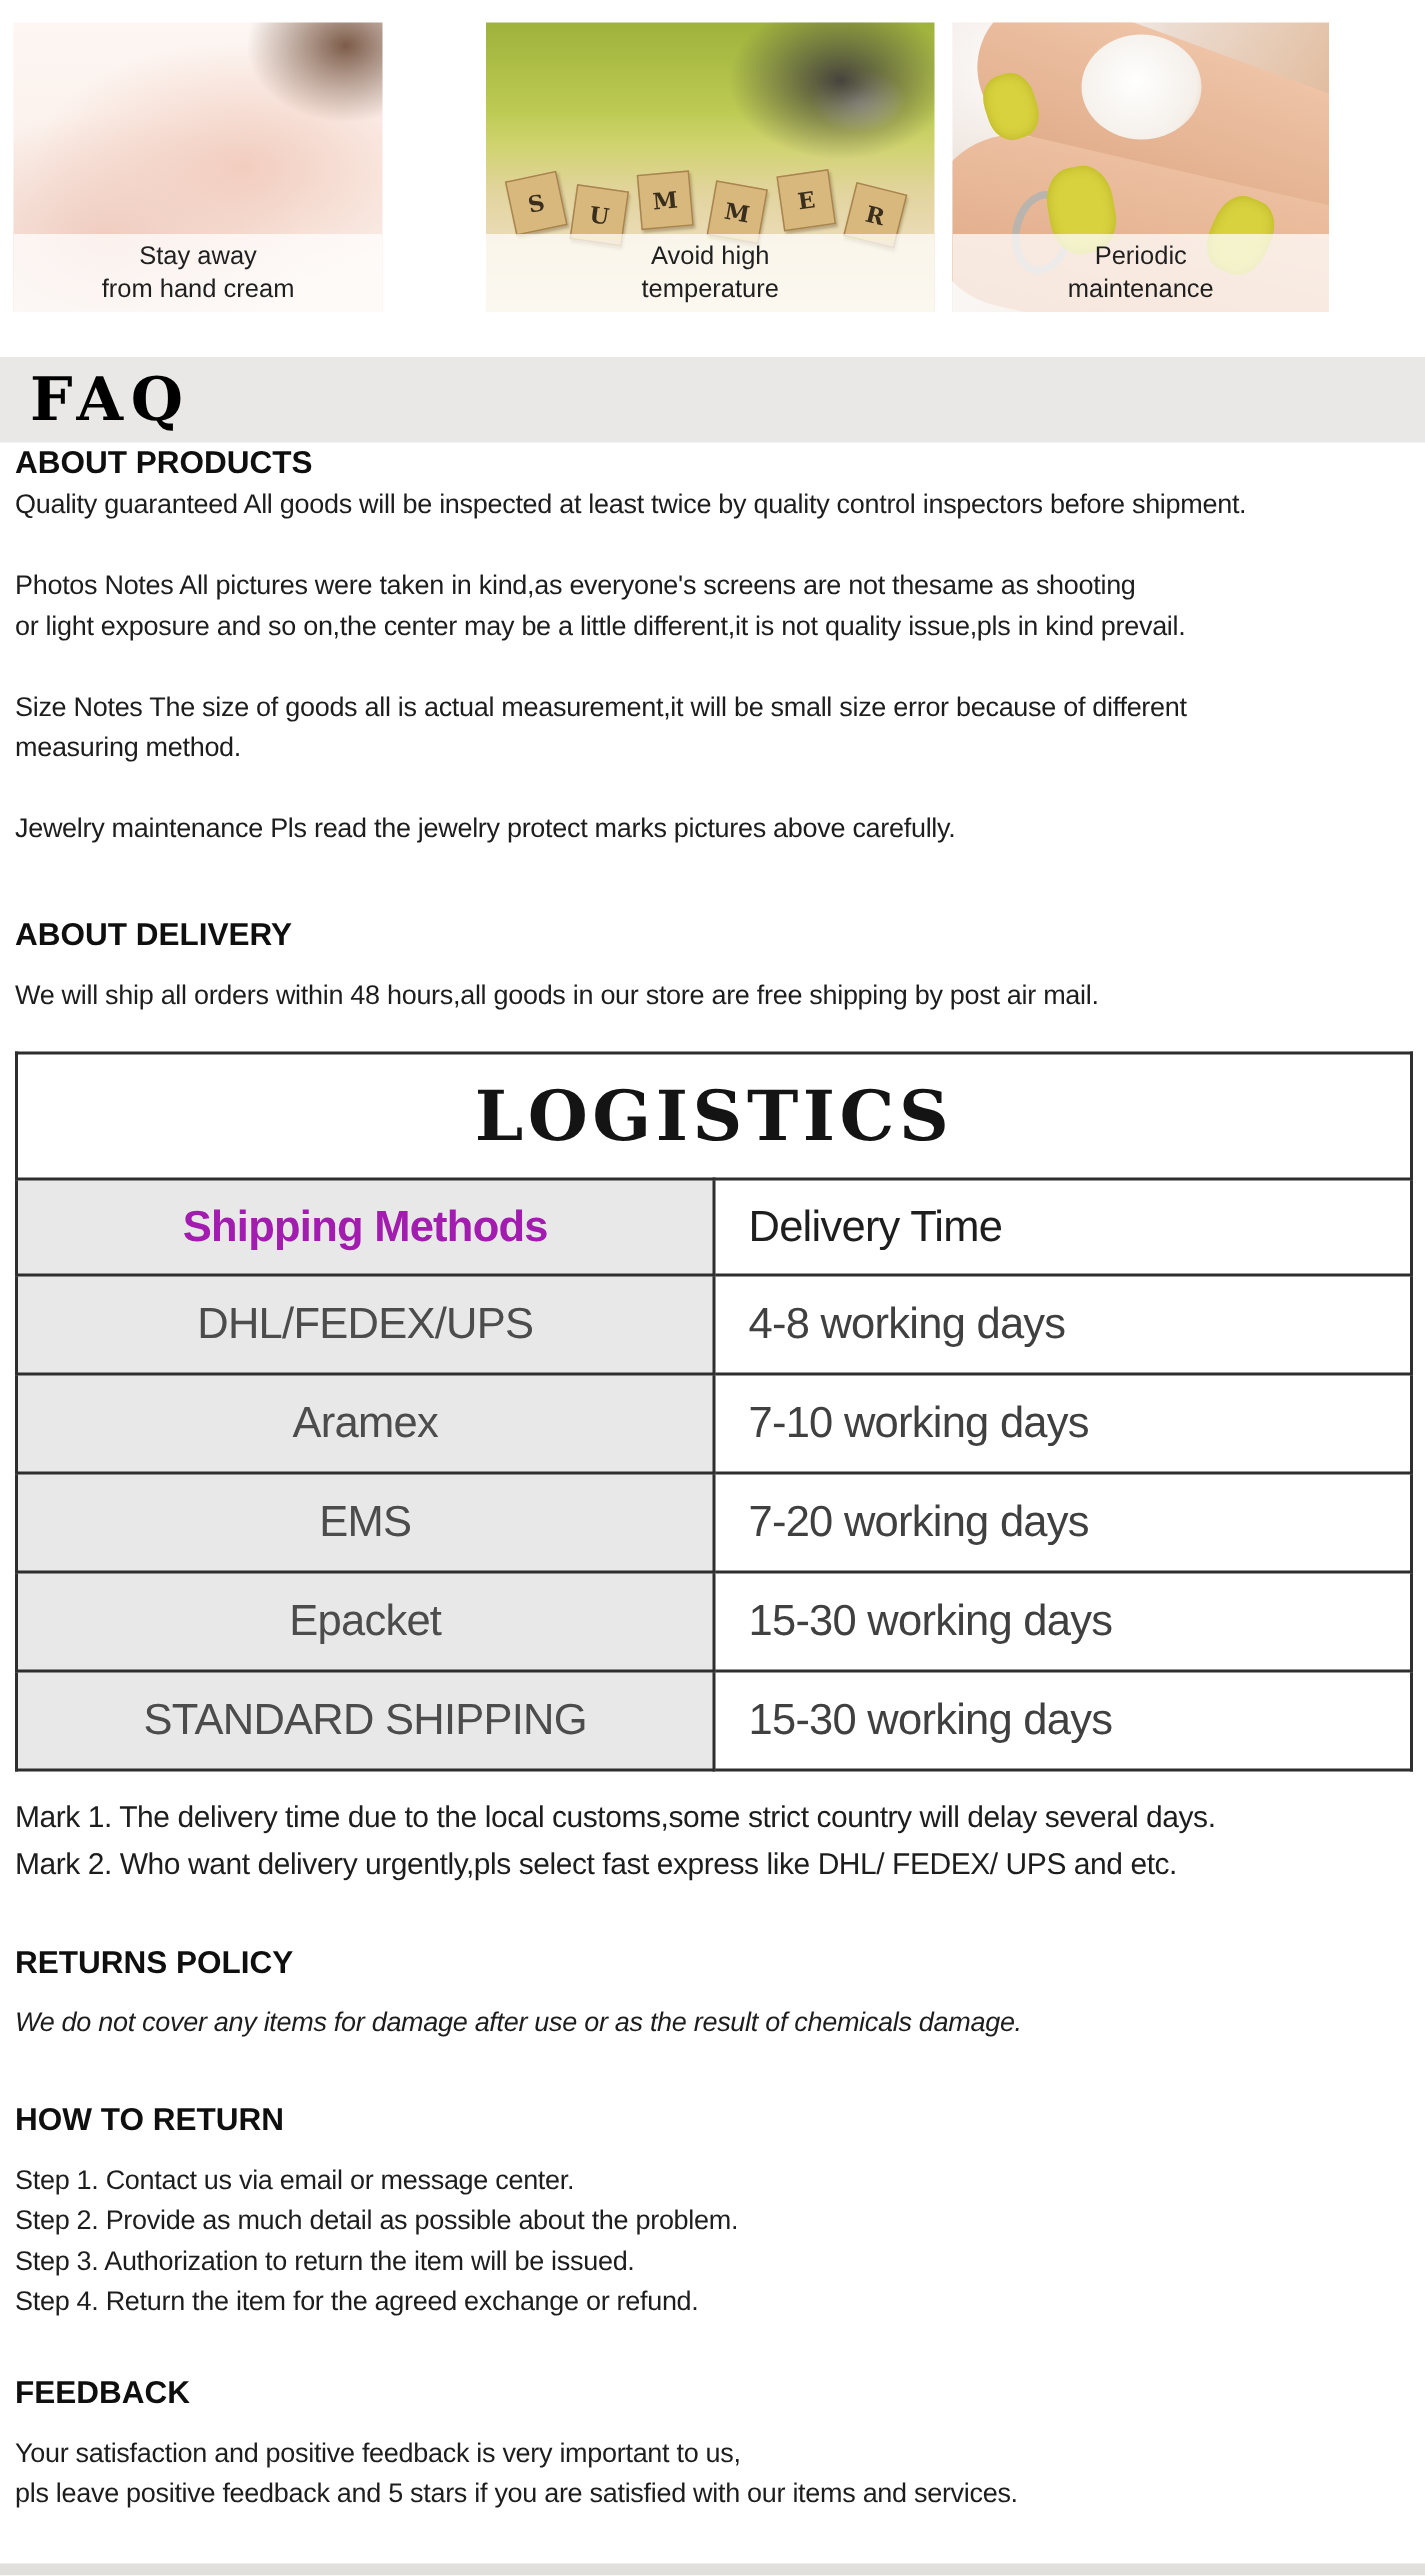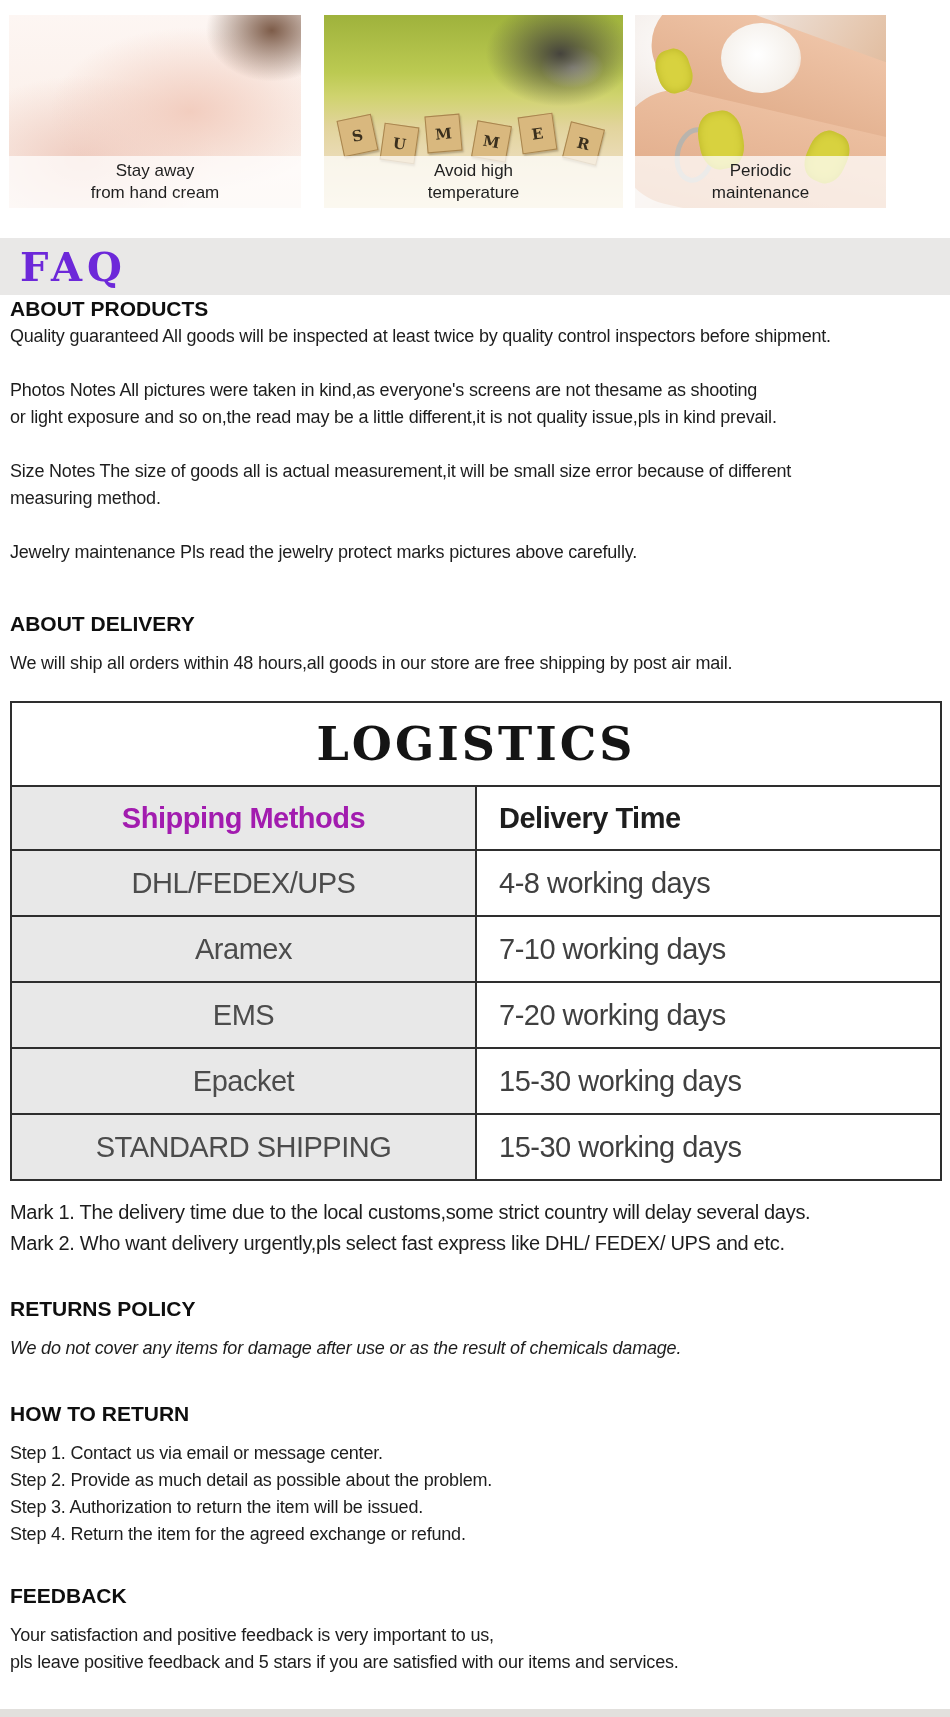--- a/index.html
+++ b/index.html
@@ -3,21 +3,21 @@
 <meta charset="utf-8">
 <style>
   html,body{margin:0;padding:0;}
   body{
     width:950px;height:1717px;position:relative;background:#ffffff;
     font-family:"Liberation Sans",sans-serif;color:#1c1c1c;overflow:hidden;
   }
   
   .tips{position:relative;height:212px;background:#fff;}
   .tip{position:absolute;top:15px;height:193px;overflow:hidden;background:#eee;}
-  .tip-1{left:9px;width:292px;
+  .tip-1{left:9px;width:246px;
     background:
       radial-gradient(110px 85px at 90% 8%, #7d5c49 0%, rgba(125,92,73,0) 60%),
       radial-gradient(200px 120px at 62% 50%, #f2cdbf 0%, rgba(242,205,191,0) 70%),
       radial-gradient(190px 120px at 25% 75%, #efccc0 0%, rgba(239,204,192,0) 70%),
       linear-gradient(180deg,#fdf6f3 0%,#fbf0ea 55%,#f8ece5 100%);}
   .tip-2{left:324px;width:299px;
     background:
       radial-gradient(120px 85px at 79% 20%, #45433c 0%, rgba(69,67,60,0) 62%),
       radial-gradient(45px 30px at 83% 27%, #fbf8ee 0%, rgba(251,248,238,0) 70%),
       linear-gradient(180deg,#9fb23c 0%,#bcca52 30%,#cfd36e 42%,#e2d49c 58%,#e9dab2 72%,#efe4c6 100%);}
@@ -40,39 +40,39 @@
     border-radius:50%;transform:rotate(12deg);}
   .tile{position:absolute;width:33px;height:35px;background:#d9b87e;border:1px solid #a8854e;
     display:flex;align-items:center;justify-content:center;
     font-family:"DejaVu Serif",serif;font-weight:bold;font-size:15px;color:#3a2f1d;
     box-shadow:1px 2px 2px rgba(90,70,40,.35);}
   .tip-caption{position:absolute;left:0;right:0;bottom:0;height:52px;background:rgba(255,255,255,.73);
     display:flex;flex-direction:column;align-items:center;justify-content:center;
     font-size:17px;line-height:22px;color:#1f1f1f;}
   
   .faq-band{margin-top:26px;height:57px;background:#e9e8e7;display:flex;align-items:center;padding-left:20px;}
-  .faq-title{font-family:"DejaVu Serif",serif;font-weight:bold;font-size:40px;letter-spacing:5px;color:#6d28d9;}
+  .faq-title{font-family:"DejaVu Serif",serif;font-weight:bold;font-size:40px;letter-spacing:5px;color:#000000;}
   
   .content{padding:0 10px;font-size:18px;letter-spacing:-0.2px;line-height:27px;color:#1d1d1d;}
   .section-heading{font-size:21px;font-weight:bold;color:#0f0f0f;letter-spacing:0;line-height:28px;}
   .h-products{}
   .p-quality{}
   .p-photos{margin-top:27px;}
   .p-size{margin-top:27px;}
   .p-jewelry{margin-top:27px;}
   .h-delivery{margin-top:44px;}
   .p-ship{margin-top:12px;}
   
   table.logistics{border-collapse:collapse;margin-top:24px;width:932px;table-layout:fixed;}
   .logistics td{border:2px solid #2e2e2e;}
   .title-cell{height:80px;text-align:center;font-family:"DejaVu Serif",serif;font-weight:bold;
     font-size:46px;letter-spacing:3px;color:#141414;background:#fff;}
   .col-method{width:353px;}
   .method-h{background:#e8e8e8;height:60px;text-align:center;font-size:29px;font-weight:bold;color:#a21caf;letter-spacing:-0.5px;}
-  .time-h{font-size:29px;font-weight:bold;color:#1e1e1e;padding-left:22px;background:#fff;letter-spacing:-0.5px;}
+  .time-h{font-size:29px;font-weight:normal;color:#1e1e1e;padding-left:22px;background:#fff;letter-spacing:-0.5px;}
   .method-cell{background:#e8e8e8;height:62px;text-align:center;font-size:29px;color:#4c4c4c;letter-spacing:-0.5px;}
   .time-cell{background:#fff;font-size:29px;color:#404040;padding-left:22px;letter-spacing:-0.5px;}
   .marks{margin-top:16px;font-size:20px;line-height:31px;letter-spacing:-0.3px;}
   .h-returns{margin-top:36px;}
   .p-returns{margin-top:12px;font-style:italic;}
   .h-how{margin-top:38px;}
   .steps{margin-top:12px;}
   .steps div{line-height:27px;}
   .h-feedback{margin-top:34px;}
   .p-feedback{margin-top:12px;}
@@ -121,21 +121,21 @@
 <div class="faq-band">
   <span class="faq-title">FAQ</span>
 </div>
 
 <div class="content">
 
   <div class="section-heading h-products">ABOUT PRODUCTS</div>
   <div class="p-quality">Quality guaranteed All goods will be inspected at least twice by quality control inspectors before shipment.</div>
   <div class="p-photos">
     <div>Photos Notes All pictures were taken in kind,as everyone's screens are not thesame as shooting</div>
-    <div>or light exposure and so on,the read may be a little different,it is not quality issue,pls in kind prevail.</div>
+    <div>or light exposure and so on,the center may be a little different,it is not quality issue,pls in kind prevail.</div>
   </div>
   <div class="p-size">
     <div>Size Notes The size of goods all is actual measurement,it will be small size error because of different</div>
     <div>measuring method.</div>
   </div>
   <div class="p-jewelry">Jewelry maintenance Pls read the jewelry protect marks pictures above carefully.</div>
 
   <div class="section-heading h-delivery">ABOUT DELIVERY</div>
   <div class="p-ship">We will ship all orders within 48 hours,all goods in our store are free shipping by post air mail.</div>
 

